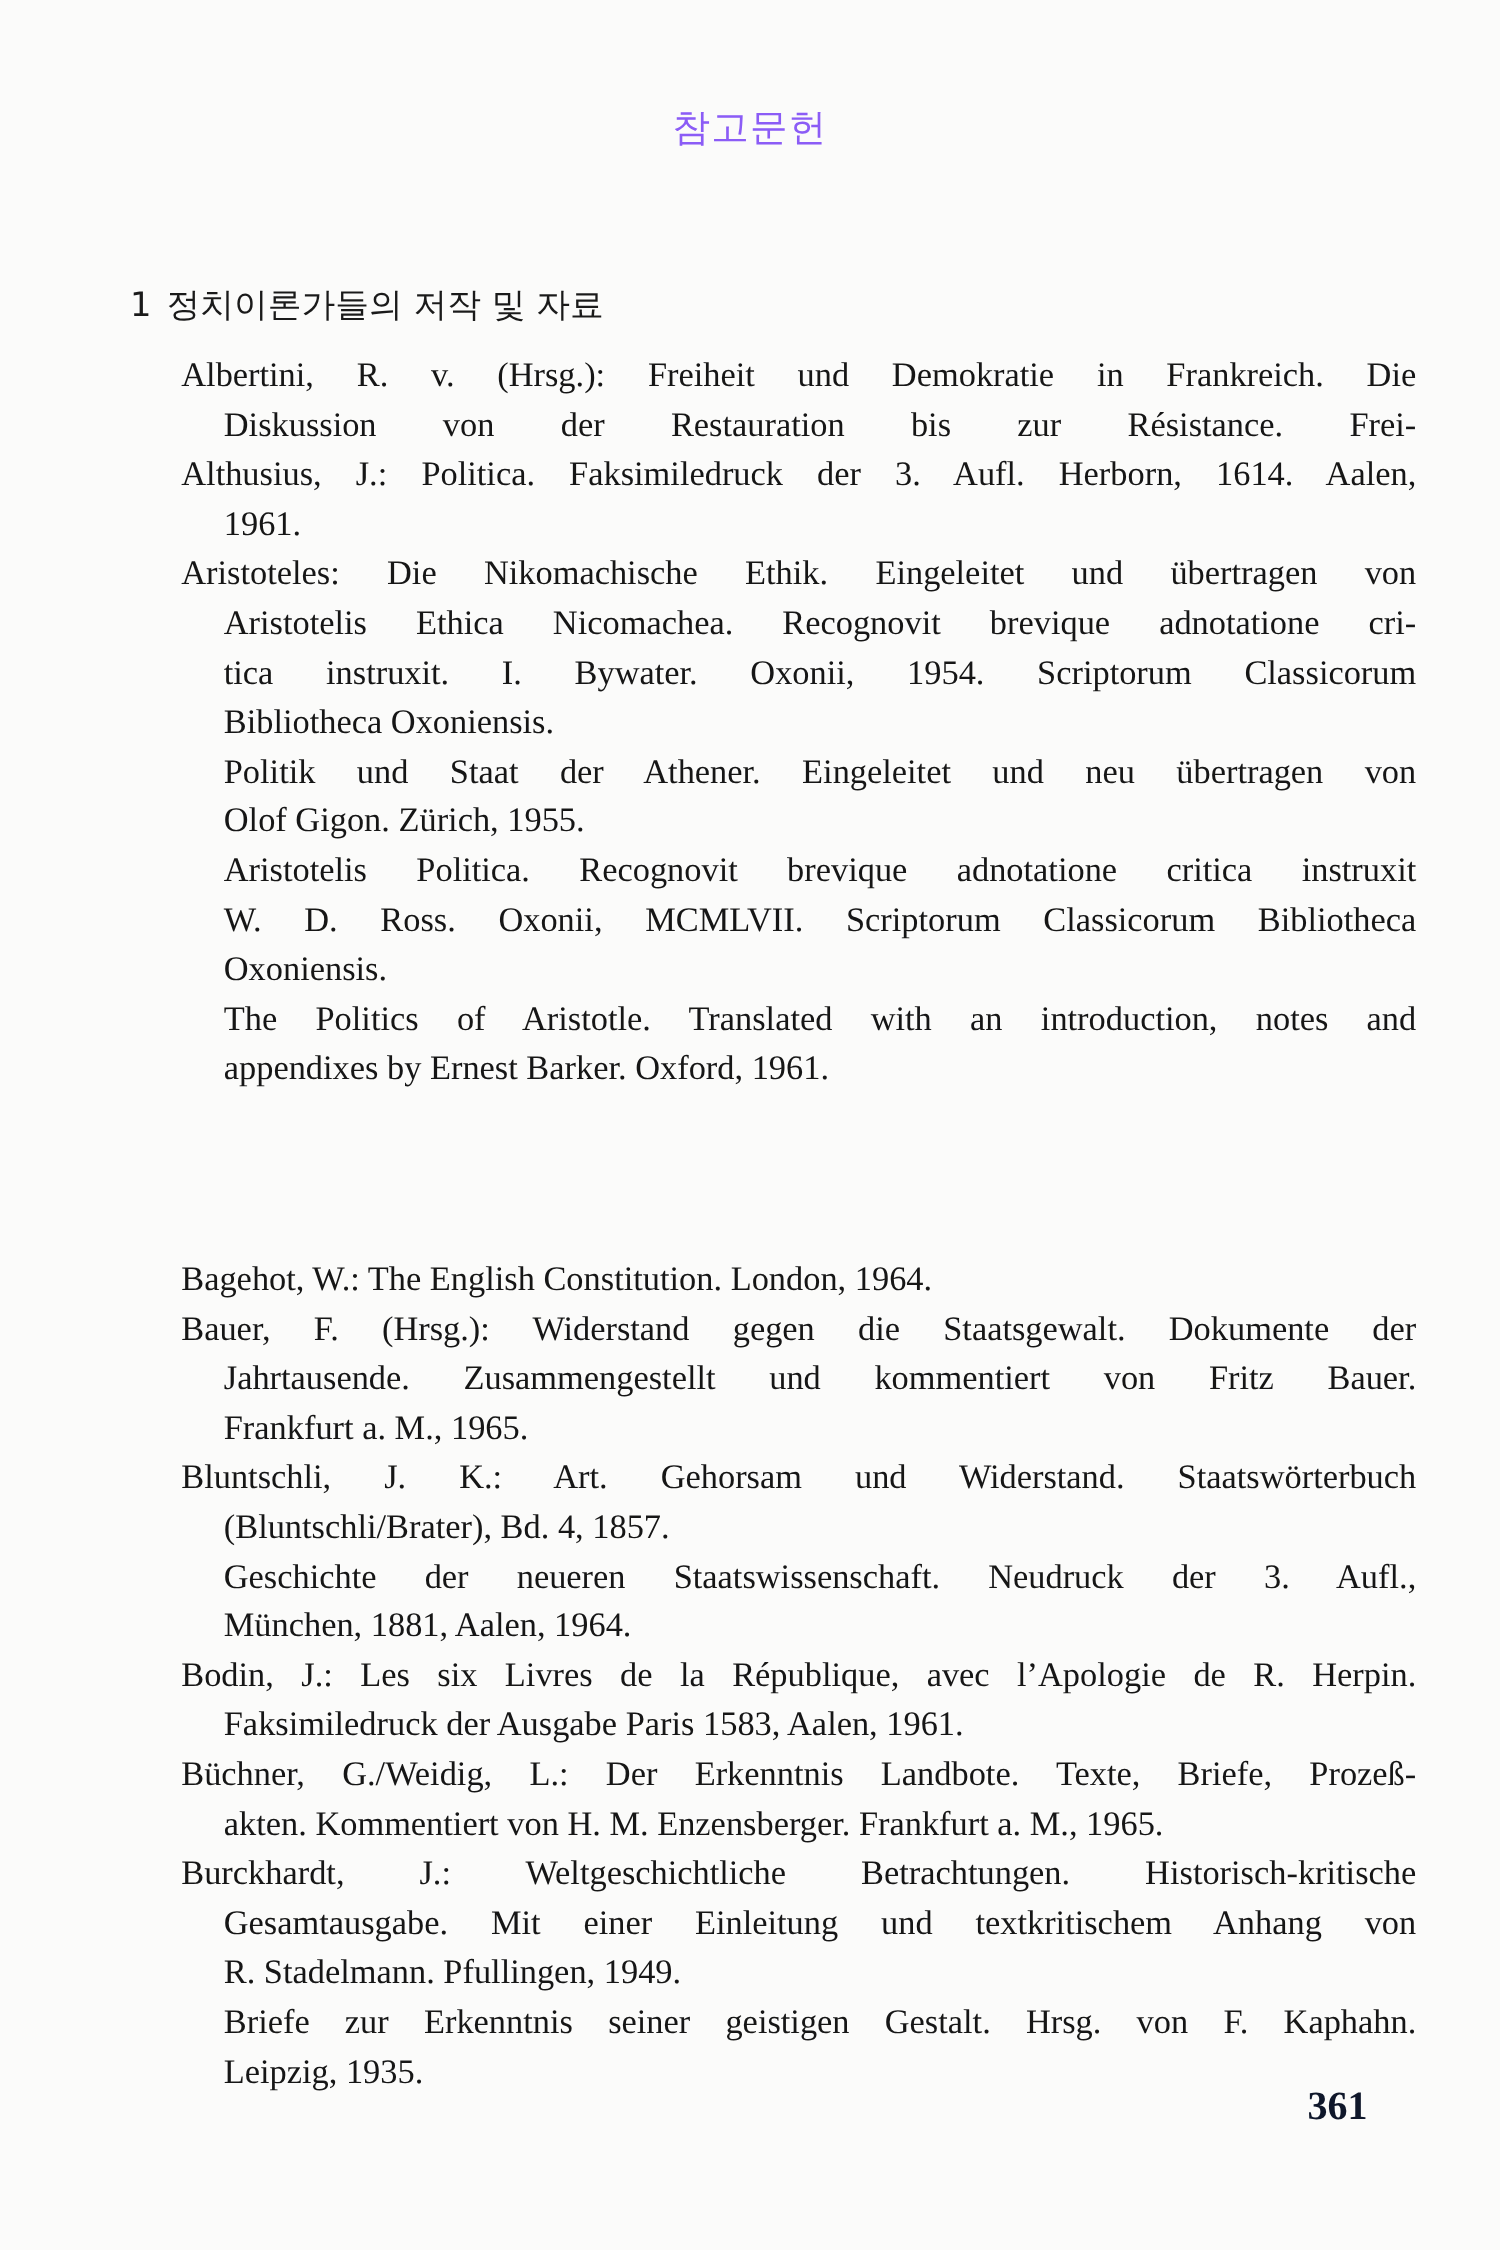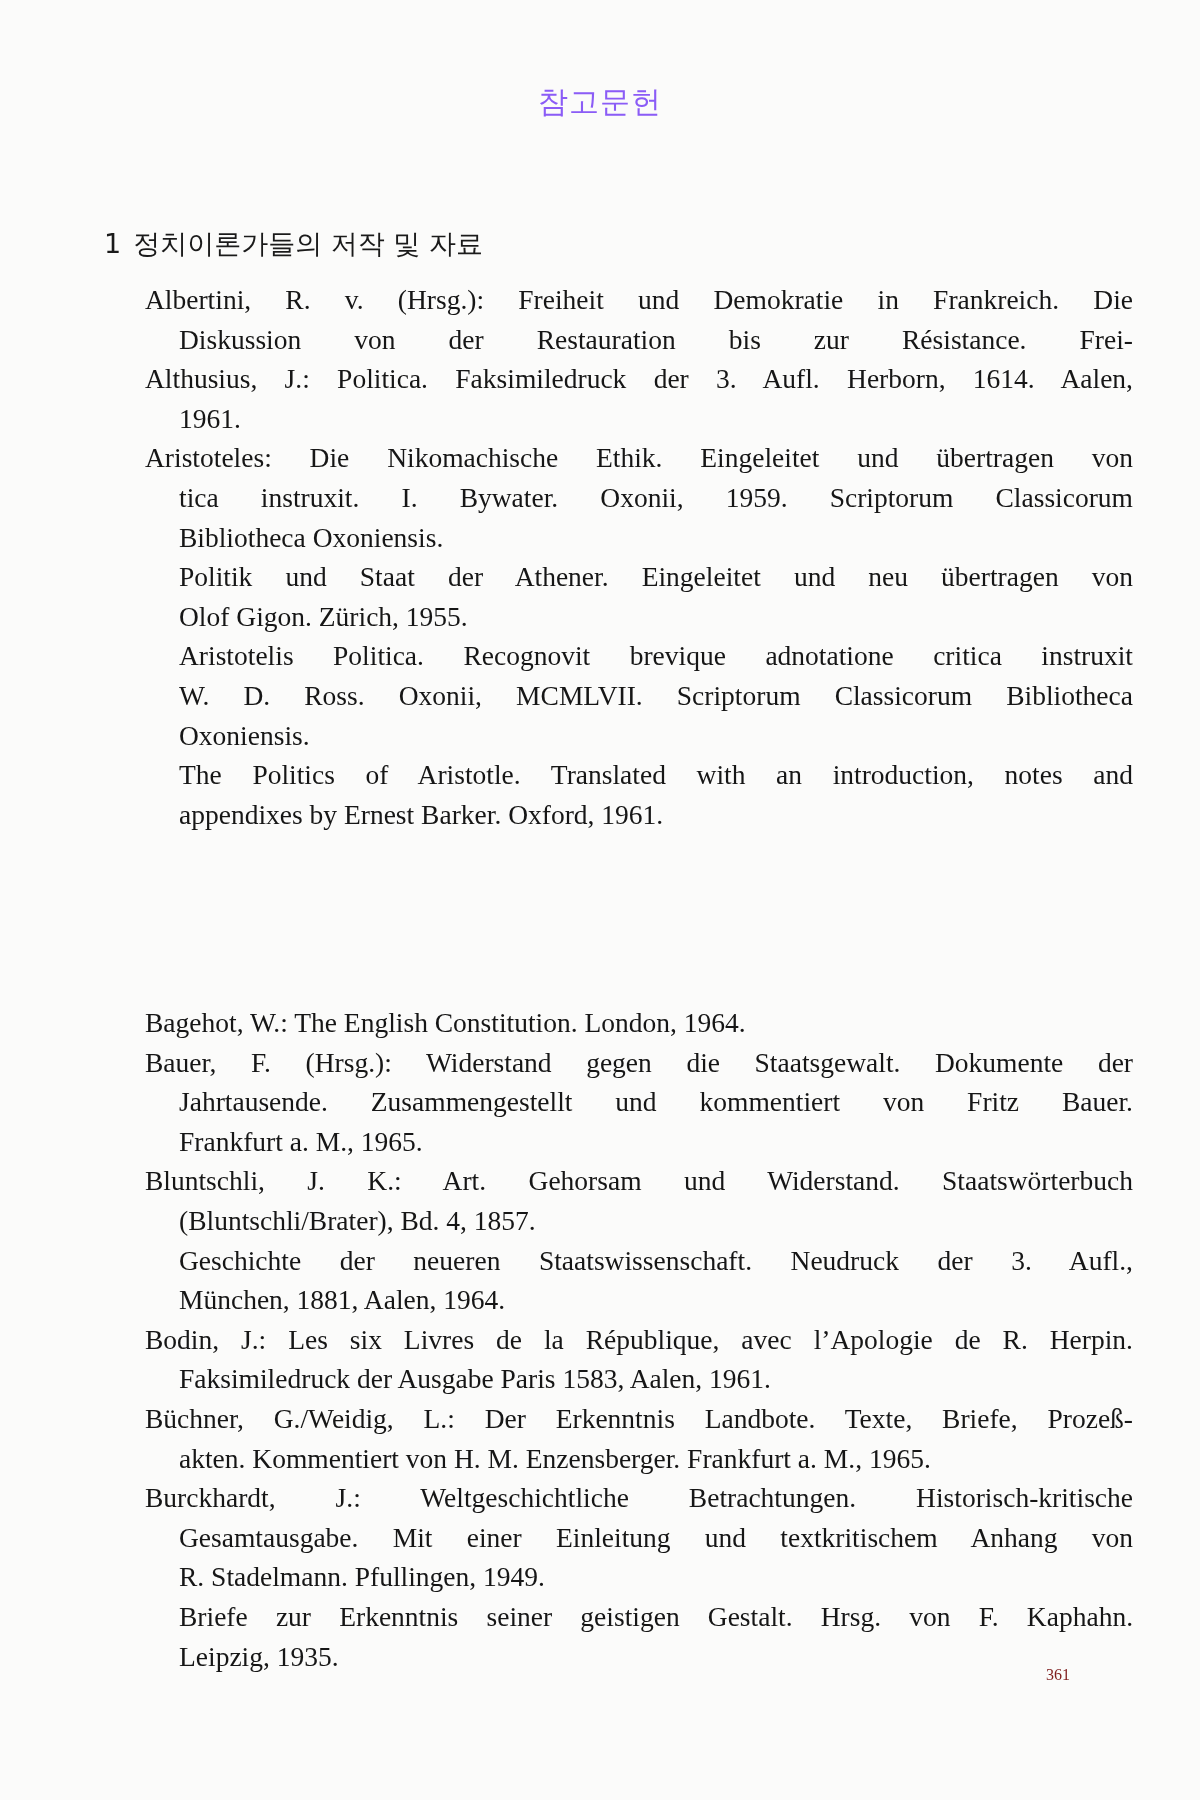--- a/index.html
+++ b/index.html
@@ -28,21 +28,21 @@
     font-size: 27.5px; line-height: 39.6px; margin-left: 41px;
   }
   .biblio.part1 { top: 280px; }
   .biblio.part2 { top: 1003px; }
   .entry { margin: 0; }
   .line { display: block; white-space: nowrap; text-align: justify; text-align-last: justify; }
   .line.last { text-align-last: left; }
   .line.indent { padding-left: 34px; }
   .page-number {
     position: absolute; top: 1666px; left: 1046px;
-    font-size: 16px; font-weight: normal; color: #7f1d1d;
+    font-size: 32px; font-weight: bold; color: #0f172a;
   }
 </style>
 </head>
 <body>
 
 <div class="page-title">참고문헌</div>
 
 <div class="section-heading">
   <span class="num">1</span><span>정치이론가들의 저작 및 자료</span>
 </div>
@@ -53,21 +53,22 @@
       <span class="line indent">Diskussion von der Restauration bis zur Résistance. Frei-</span>
     </div>
     <div class="entry">
       <span class="line">Althusius, J.: Politica. Faksimiledruck der 3. Aufl. Herborn, 1614. Aalen,</span>
       <span class="line indent last">1961.</span>
     </div>
     <div class="entry">
       <span class="line">Aristoteles: Die Nikomachische Ethik. Eingeleitet und übertragen von</span>
     </div>
     <div class="entry">
-      <span class="line indent">tica instruxit. I. Bywater. Oxonii, 1959. Scriptorum Classicorum</span>
+      <span class="line indent">Aristotelis Ethica Nicomachea. Recognovit brevique adnotatione cri-</span>
+      <span class="line indent">tica instruxit. I. Bywater. Oxonii, 1954. Scriptorum Classicorum</span>
       <span class="line indent last">Bibliotheca Oxoniensis.</span>
     </div>
     <div class="entry">
       <span class="line indent">Politik und Staat der Athener. Eingeleitet und neu übertragen von</span>
       <span class="line indent last">Olof Gigon. Zürich, 1955.</span>
     </div>
     <div class="entry">
       <span class="line indent">Aristotelis Politica. Recognovit brevique adnotatione critica instruxit</span>
       <span class="line indent">W. D. Ross. Oxonii, MCMLVII. Scriptorum Classicorum Bibliotheca</span>
       <span class="line indent last">Oxoniensis.</span>

